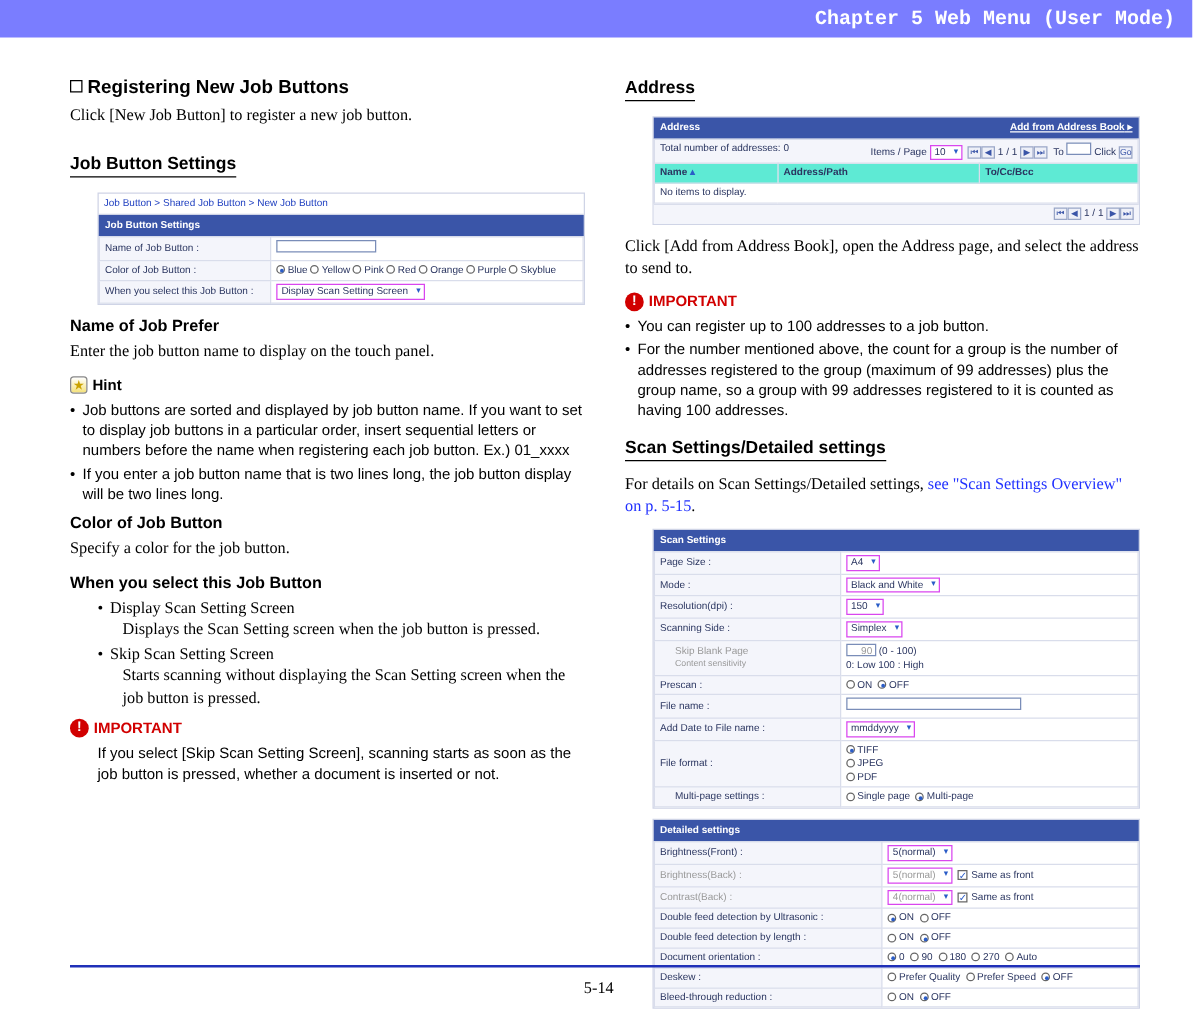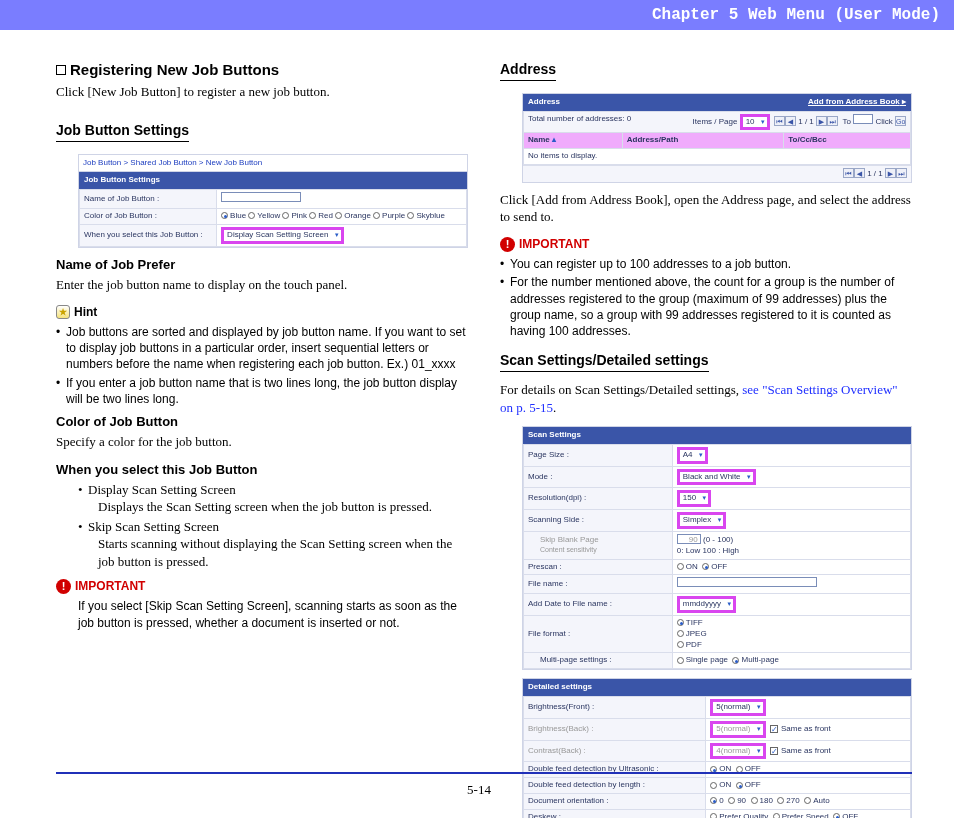--- a/index.html
+++ b/index.html
@@ -97,24 +97,24 @@
     width: 100%;
   }
   .mock .crumb { color:#2040c0; padding: 3px 4px; border-bottom:1px solid #cfd4e6;}
   .mock .bar { background: #3a55a8; color:#fff; font-weight:bold; padding: 3px 5px; }
   .mock .bar a { color:#fff; text-decoration: underline; float:right;}
   .mock table { width:100%; border-collapse: collapse; }
   .mock td { border:1px solid #d9ddeb; padding: 2px 4px; background:#f4f5fb;}
   .mock td.v { background:#fff; }
   .mock .radio { display:inline-block; width:7px;height:7px;border:1px solid #666;border-radius:50%; vertical-align:middle; margin-right:2px;}
   .mock .radio.on::after{content:"";display:block;width:3px;height:3px;border-radius:50%;background:#2a5cc7;margin:2px;}
-  .mock .sel { border:3px solid #d946ef; background:#fff; padding:0 12px 0 3px; font-size:8px; display:inline-block; position:relative;}
+  .mock .sel { border:1px solid #d946ef; background:#fff; padding:0 12px 0 3px; font-size:8px; display:inline-block; position:relative;}
   .mock .sel::after{content:"▾"; position:absolute; right:2px; top:0; color:#2a5cc7; font-size:7px;}
   .mock .txt { border:1px solid #7a8db8; background:#fff; display:inline-block; min-width:80px; height:10px;}
-  .mock .hdrrow td { background:#f0abfc; font-weight:bold;}
+  .mock .hdrrow td { background:#5eead4; font-weight:bold;}
   .mock .pager { text-align:right; padding:2px 4px; background:#f4f5fb; border-top:1px solid #d9ddeb;}
   .mock .pgbtn { display:inline-block; border:1px solid #9aa7c7; background:#eef0f8; width:11px; height:10px; text-align:center; line-height:10px; font-size:7px; color:#3a55a8;}
   .mock .disabled{ color:#999;}
   .mock .chk{ display:inline-block; width:8px;height:8px;border:1px solid #666;background:#fff;vertical-align:middle;margin-right:3px;}
   .mock .chk.on::after{content:"✓";font-size:8px;line-height:8px;color:#2a5cc7;display:block;text-align:center;}
 
   .footer-line {
     position:absolute; left:56px; right:42px; bottom:44px;
     border-top:2px solid #2030b8;
   }

